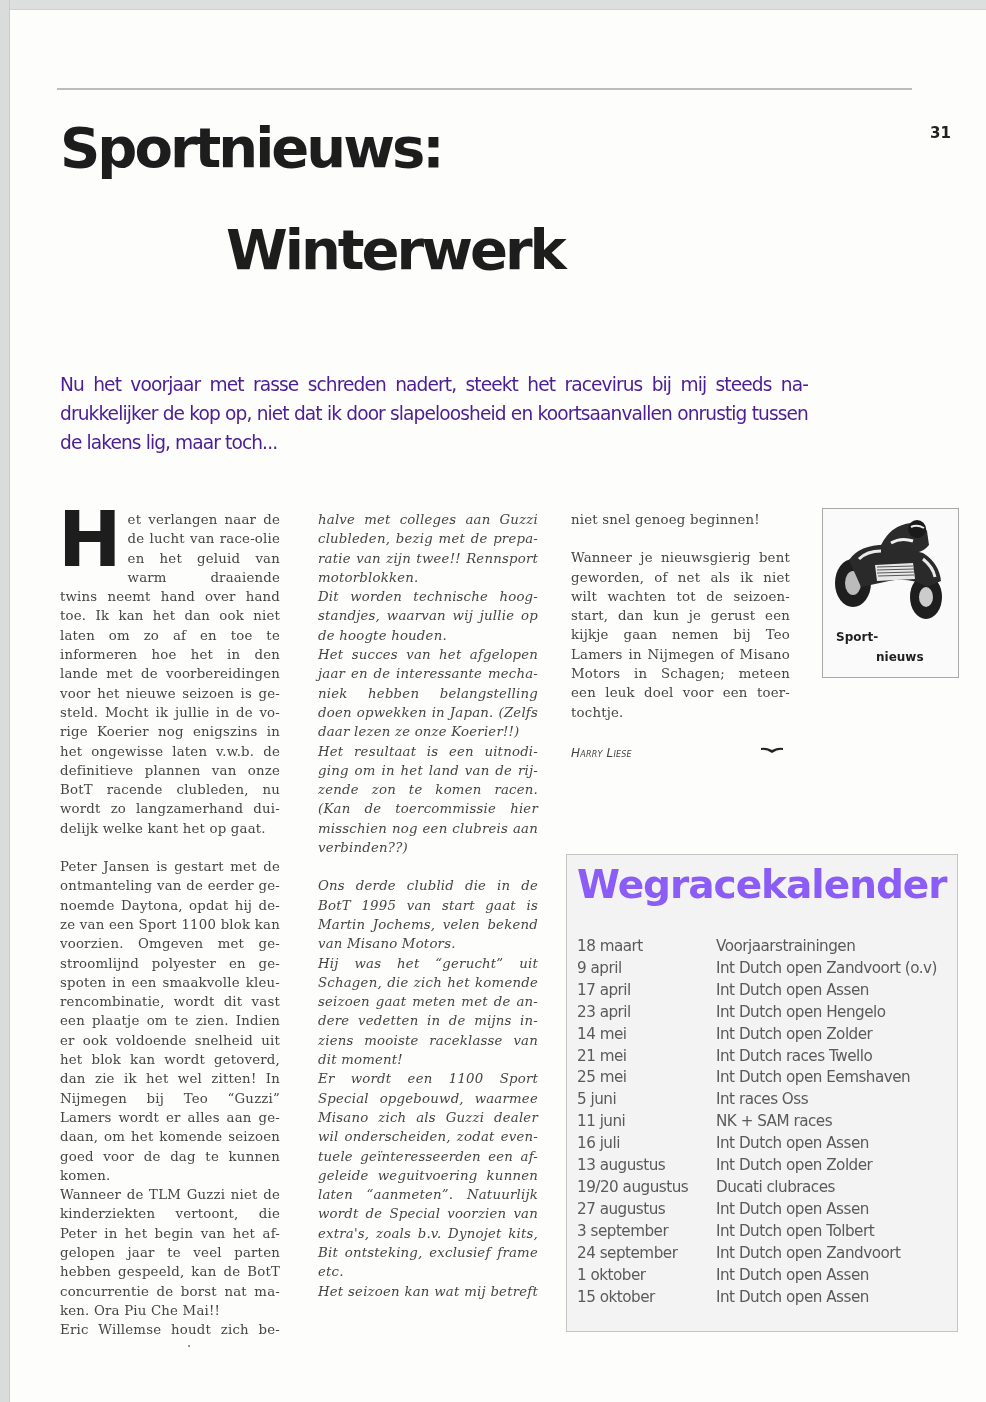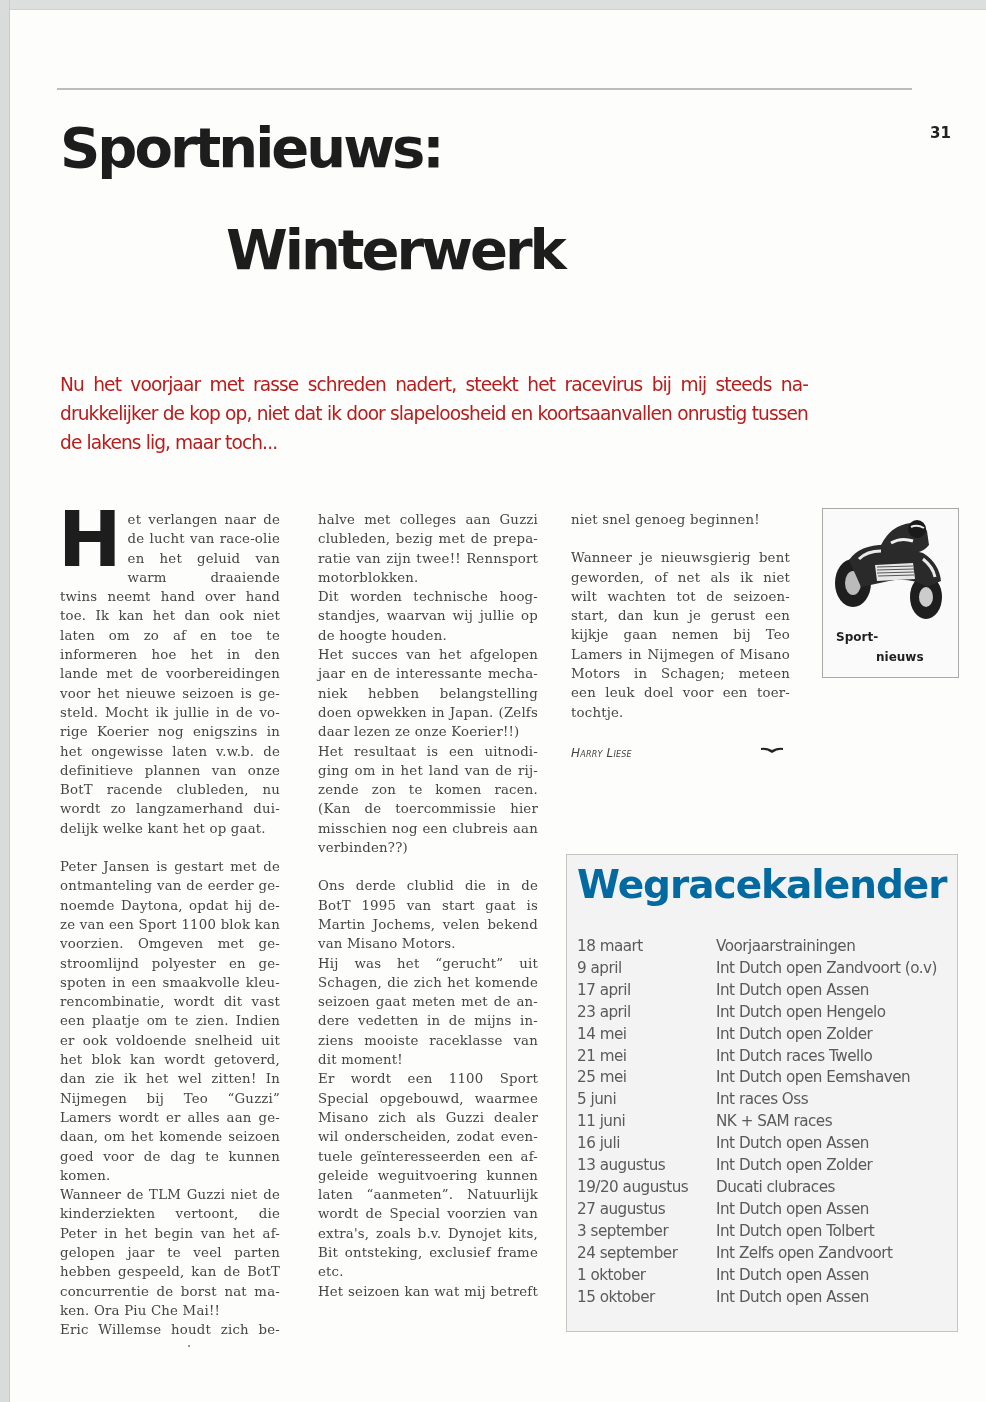--- a/index.html
+++ b/index.html
@@ -28,30 +28,30 @@
   .title {
     position: absolute; font-family: "DejaVu Sans", sans-serif; font-weight: bold;
     color: #1d1d1d; font-size: 56px; letter-spacing: -3px; line-height: 1;
     white-space: nowrap;
   }
   .title.l1 { left: 60px; top: 120px; }
   .title.l2 { left: 226px; top: 222px; }
   .lead {
     position: absolute; left: 60px; top: 370px; width: 748px;
     font-family: "DejaVu Sans", sans-serif; font-size: 18.6px; line-height: 29px;
-    color: #b91c1c; letter-spacing: -0.9px; text-align: justify;
+    color: #4c1d95; letter-spacing: -0.9px; text-align: justify;
   }
   .col {
     position: absolute; font-size: 13.3px; line-height: 19.3px; color: #454545;
     text-align: justify; letter-spacing: 0.2px;
   }
   .col p { margin: 0; }
   .col p.gap { margin-top: 19px; }
   .col1 { left: 60px; top: 510px; width: 220px; }
-  .col2 { left: 318px; top: 510px; width: 220px; }
+  .col2 { left: 318px; top: 510px; width: 220px; font-style: italic; }
   .col3 { left: 571px; top: 510px; width: 219px; }
   .dropcap {
     float: left; font-family: "DejaVu Sans", sans-serif; font-weight: bold;
     font-size: 76px; line-height: 58px; height: 58px; color: #1d1d1d;
     margin: 1px 8px 0 -2px; letter-spacing: -2px;
   }
   .byline {
     margin-top: 22px !important; font-family: "DejaVu Sans", sans-serif;
     font-style: italic; font-size: 12px; color: #444; font-variant: small-caps;
     text-align: left; position: relative;
@@ -69,21 +69,21 @@
     font-size: 12px; color: #1f1f1f; line-height: 1;
   }
   .sport-label.a { left: 13px; top: 122px; }
   .sport-label.b { left: 53px; top: 142px; }
   .calendar {
     position: absolute; left: 566px; top: 854px; width: 390px; height: 476px;
     background: #f2f3f2; border: 1px solid #c3c5c4;
   }
   .cal-title {
     position: absolute; left: 10px; top: 10px; font-family: "DejaVu Sans", sans-serif;
-    font-weight: bold; font-size: 39px; color: #0369a1; letter-spacing: -1px; line-height: 1;
+    font-weight: bold; font-size: 39px; color: #8b5cf6; letter-spacing: -1px; line-height: 1;
     white-space: nowrap;
   }
   .cal-list { position: absolute; left: 10px; top: 81px; width: 380px; }
   .cal-row {
     display: flex; font-family: "DejaVu Sans", sans-serif; font-size: 15.2px;
     line-height: 21.9px; color: #5a5a5a; letter-spacing: -0.5px; white-space: nowrap;
   }
   .cal-date { width: 139px; }
   .cal-event { flex: 1; }
   .dot { position: absolute; left: 188px; top: 1345px; width: 2px; height: 2px; background: #999; }
@@ -210,21 +210,21 @@
     <div class="cal-row">
         <span class="cal-date">27 augustus</span>
         <span class="cal-event">Int Dutch open Assen</span>
       </div>
     <div class="cal-row">
         <span class="cal-date">3 september</span>
         <span class="cal-event">Int Dutch open Tolbert</span>
       </div>
     <div class="cal-row">
         <span class="cal-date">24 september</span>
-        <span class="cal-event">Int Zelfs open Zandvoort</span>
+        <span class="cal-event">Int Dutch open Zandvoort</span>
       </div>
     <div class="cal-row">
         <span class="cal-date">1 oktober</span>
         <span class="cal-event">Int Dutch open Assen</span>
       </div>
     <div class="cal-row">
         <span class="cal-date">15 oktober</span>
         <span class="cal-event">Int Dutch open Assen</span>
       </div>
   </div>

